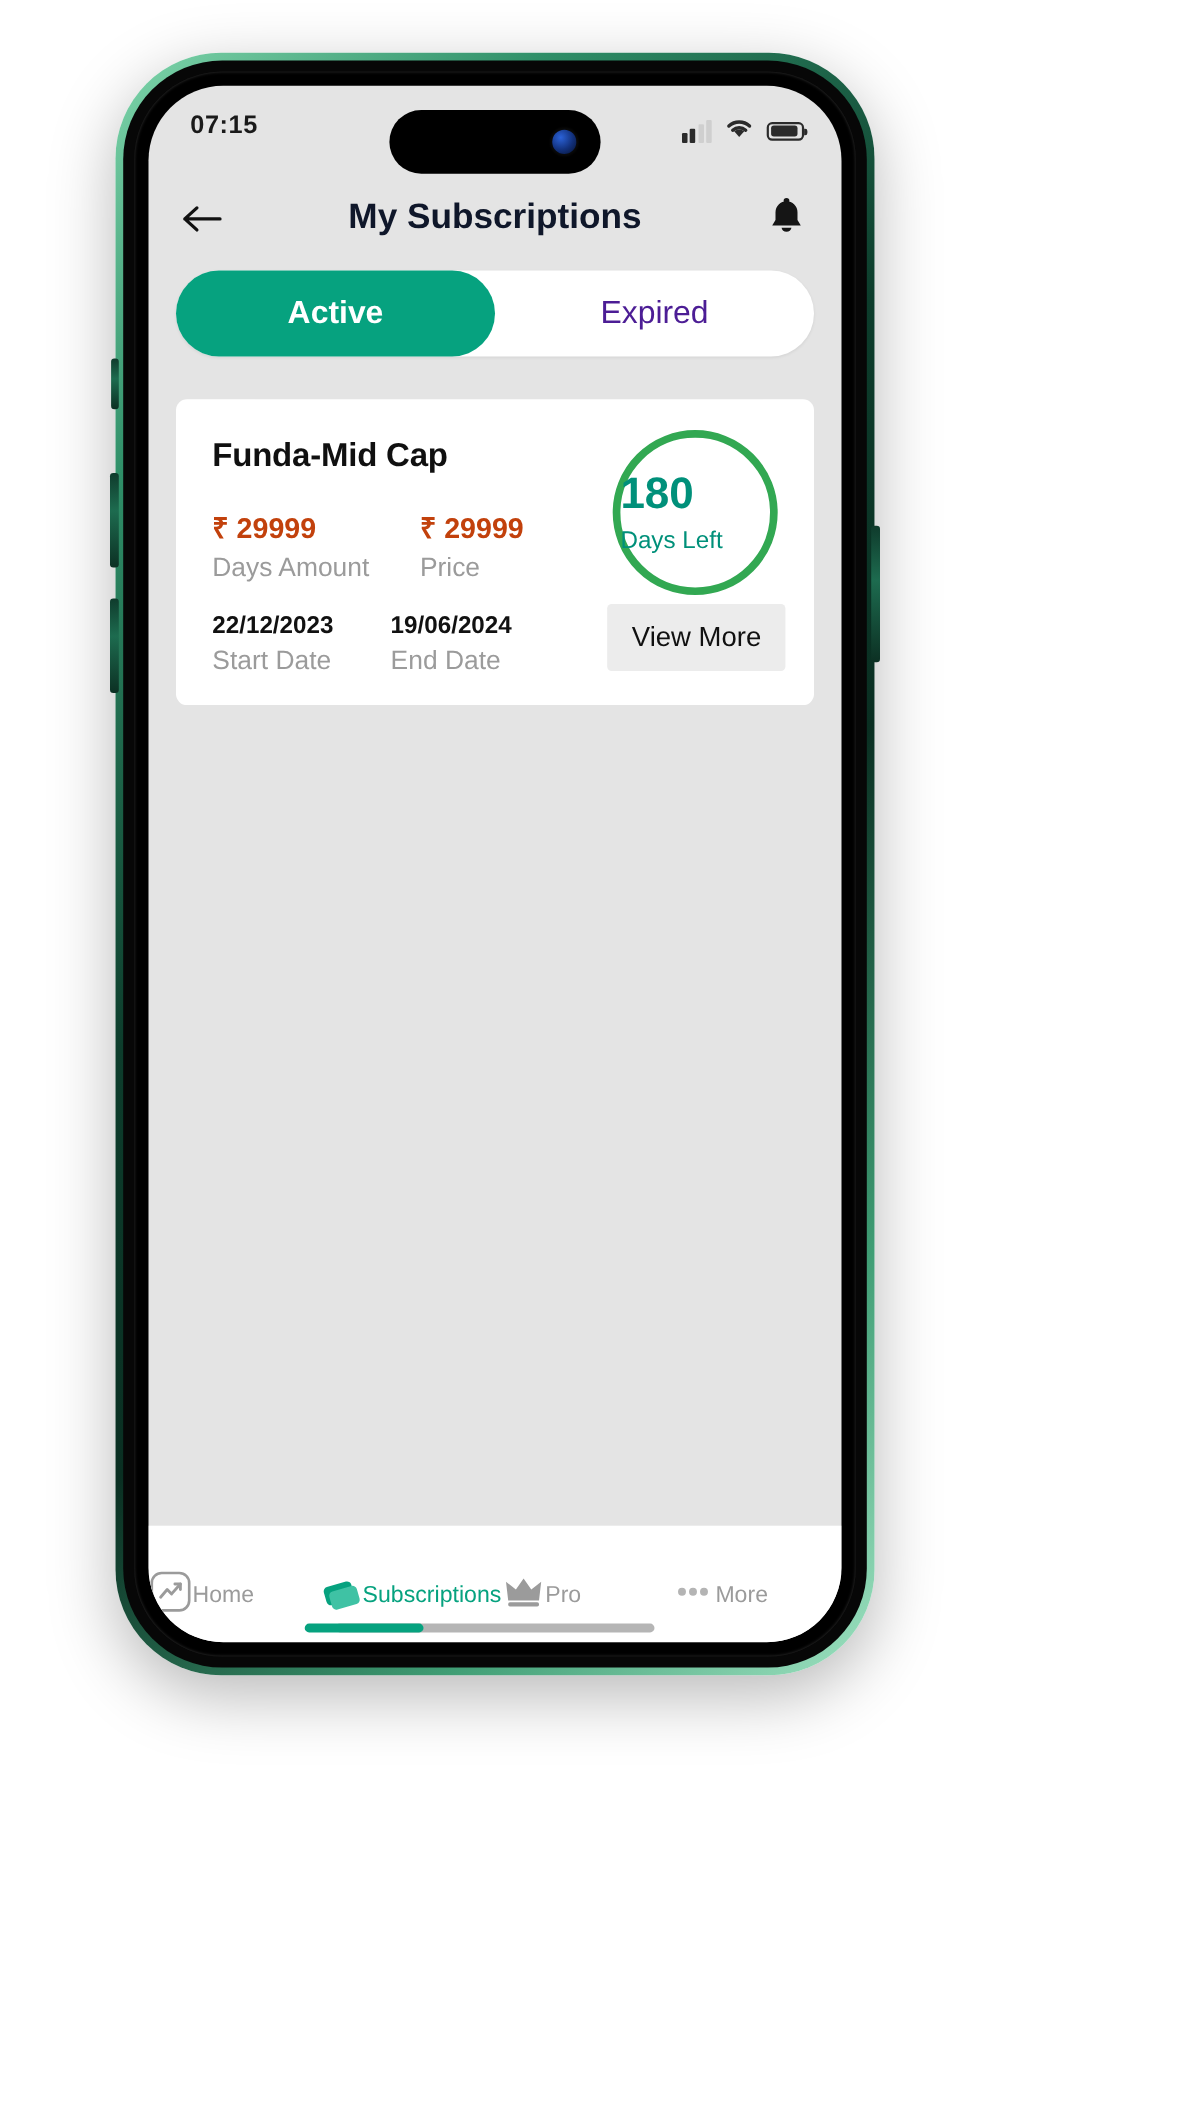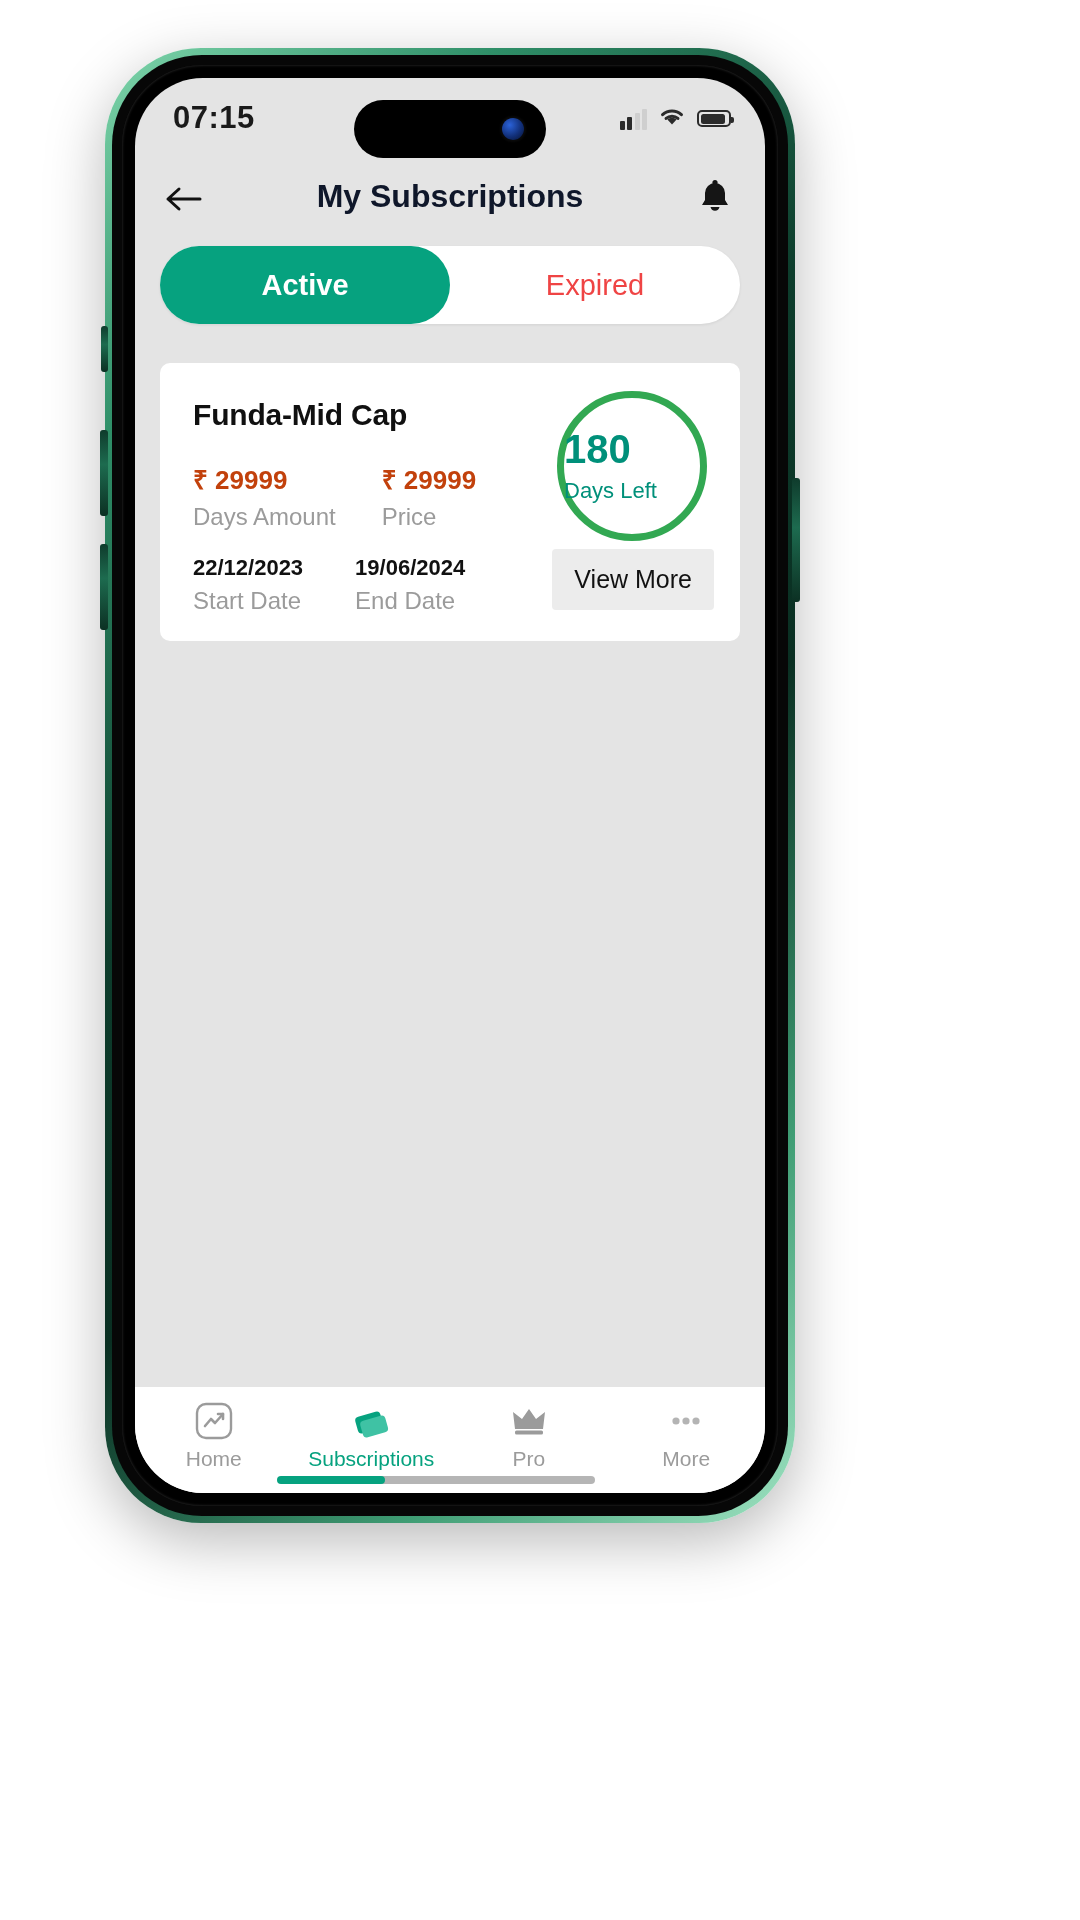--- a/index.html
+++ b/index.html
@@ -53,21 +53,21 @@
   .btn-volup  { left:-5px; top:382px; width:8px; height:86px; }
   .btn-voldn  { left:-5px; top:496px; width:8px; height:86px; }
   .btn-power  { right:-5px; top:430px; width:8px; height:124px; }
 
   
   .statusbar {
     position:absolute; left:0; top:0; width:630px; height:84px;
   }
   .sb-time {
     position:absolute; left:38px; top:22px;
-    font-size:31px; font-weight:600; color:#1a1a1a;
+    font-size:23px; font-weight:600; color:#1a1a1a;
     letter-spacing:.5px;
   }
   .dynamic-island {
     position:absolute; left:50%; top:22px;
     transform:translateX(-50%);
     width:192px; height:58px;
     background:#000; border-radius:30px;
   }
   .di-cam {
     position:absolute; right:22px; top:50%;
@@ -127,21 +127,21 @@
   .segment {
     position:absolute; left:25px; top:168px;
     width:580px; height:78px;
     background:#ffffff; border-radius:42px;
     display:flex; align-items:center;
     box-shadow:0 1px 3px rgba(0,0,0,.08);
   }
   .seg-btn {
     flex:1; height:100%;
     display:flex; align-items:center; justify-content:center;
-    font-size:29px; color:#ef4444;
+    font-size:29px; color:#4c1d95;
     border-radius:42px; cursor:pointer;
   }
   .seg-btn.active {
     background:#06a27f; color:#fff; font-weight:600;
   }
 
   
   .card {
     position:absolute; left:25px; top:285px;
     width:580px; height:278px;
@@ -192,21 +192,21 @@
   }
 
   
   .bottomnav {
     position:absolute; left:0; bottom:0; width:630px; height:106px;
     background:#fff;
     display:flex; align-items:flex-start;
   }
   .nav-item {
     flex:1; height:100%;
-    display:flex; flex-direction:column;
+    display:flex; flex-direction:row;
     align-items:center; justify-content:flex-start;
     padding-top:14px; cursor:pointer;
   }
   .nav-ico { height:40px; display:flex; align-items:center; justify-content:center; }
   .nav-lbl { margin-top:6px; font-size:21px; color:#9b9b9b; }
   .nav-item.active .nav-lbl { color:#06a27f; }
 
   .home-indicator {
     position:absolute; bottom:9px; left:50%;
     transform:translateX(-50%);

